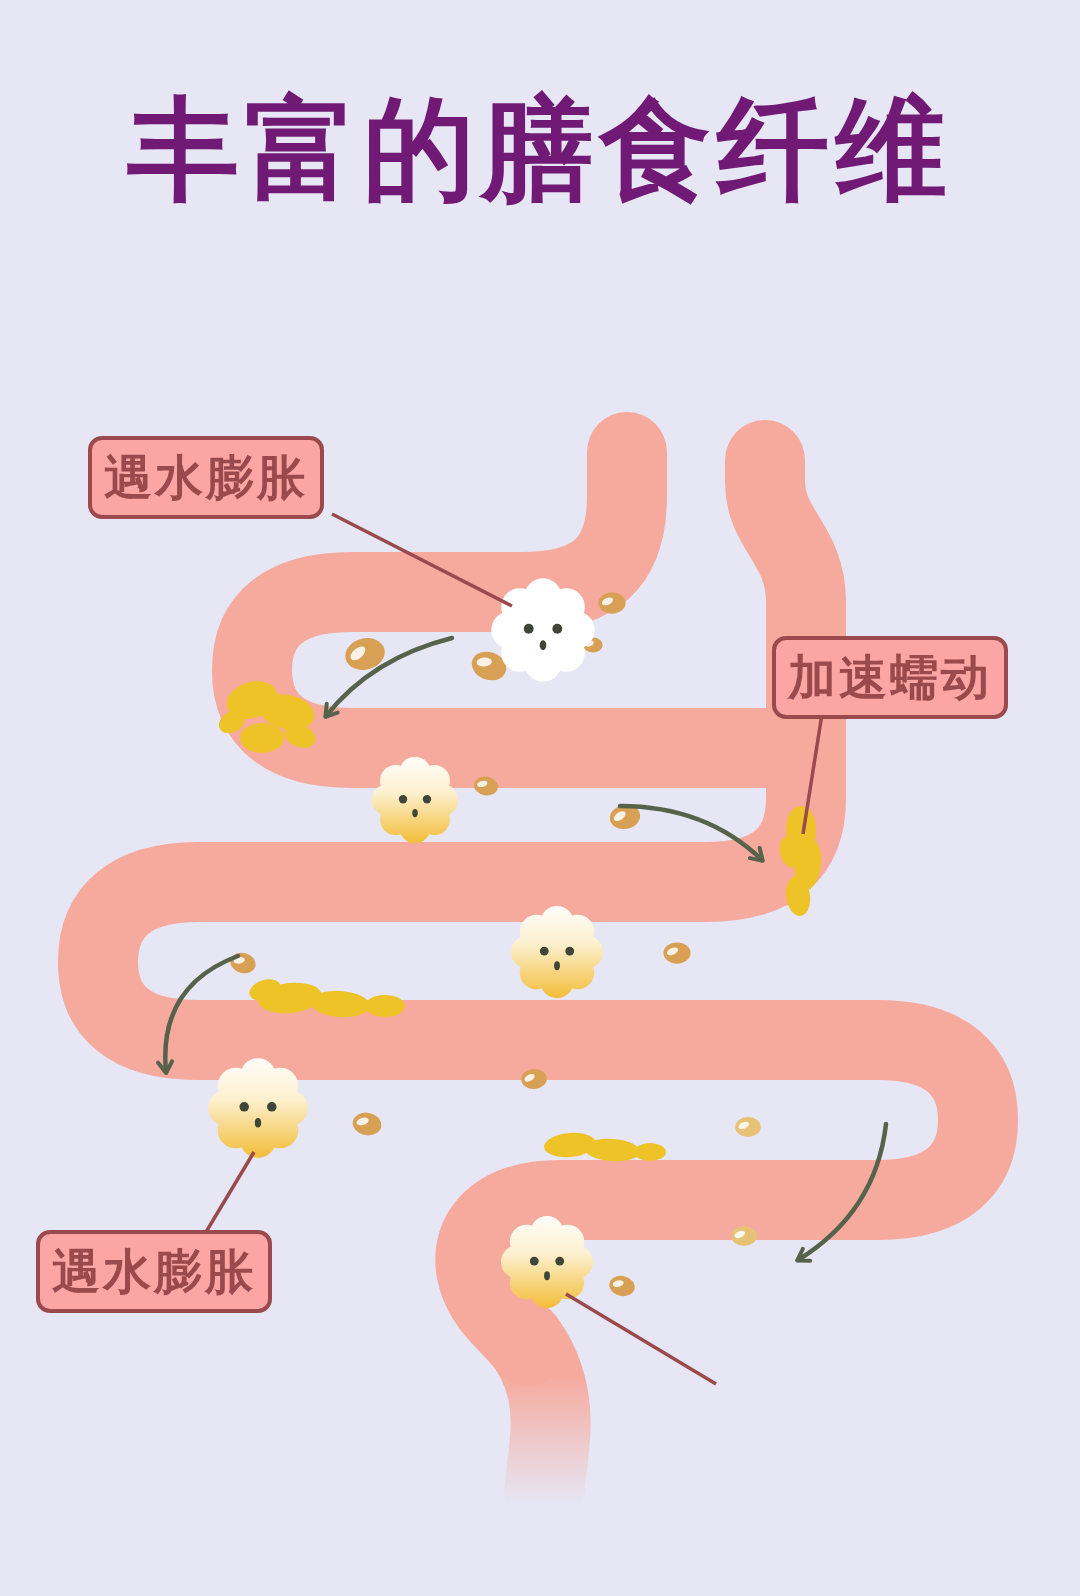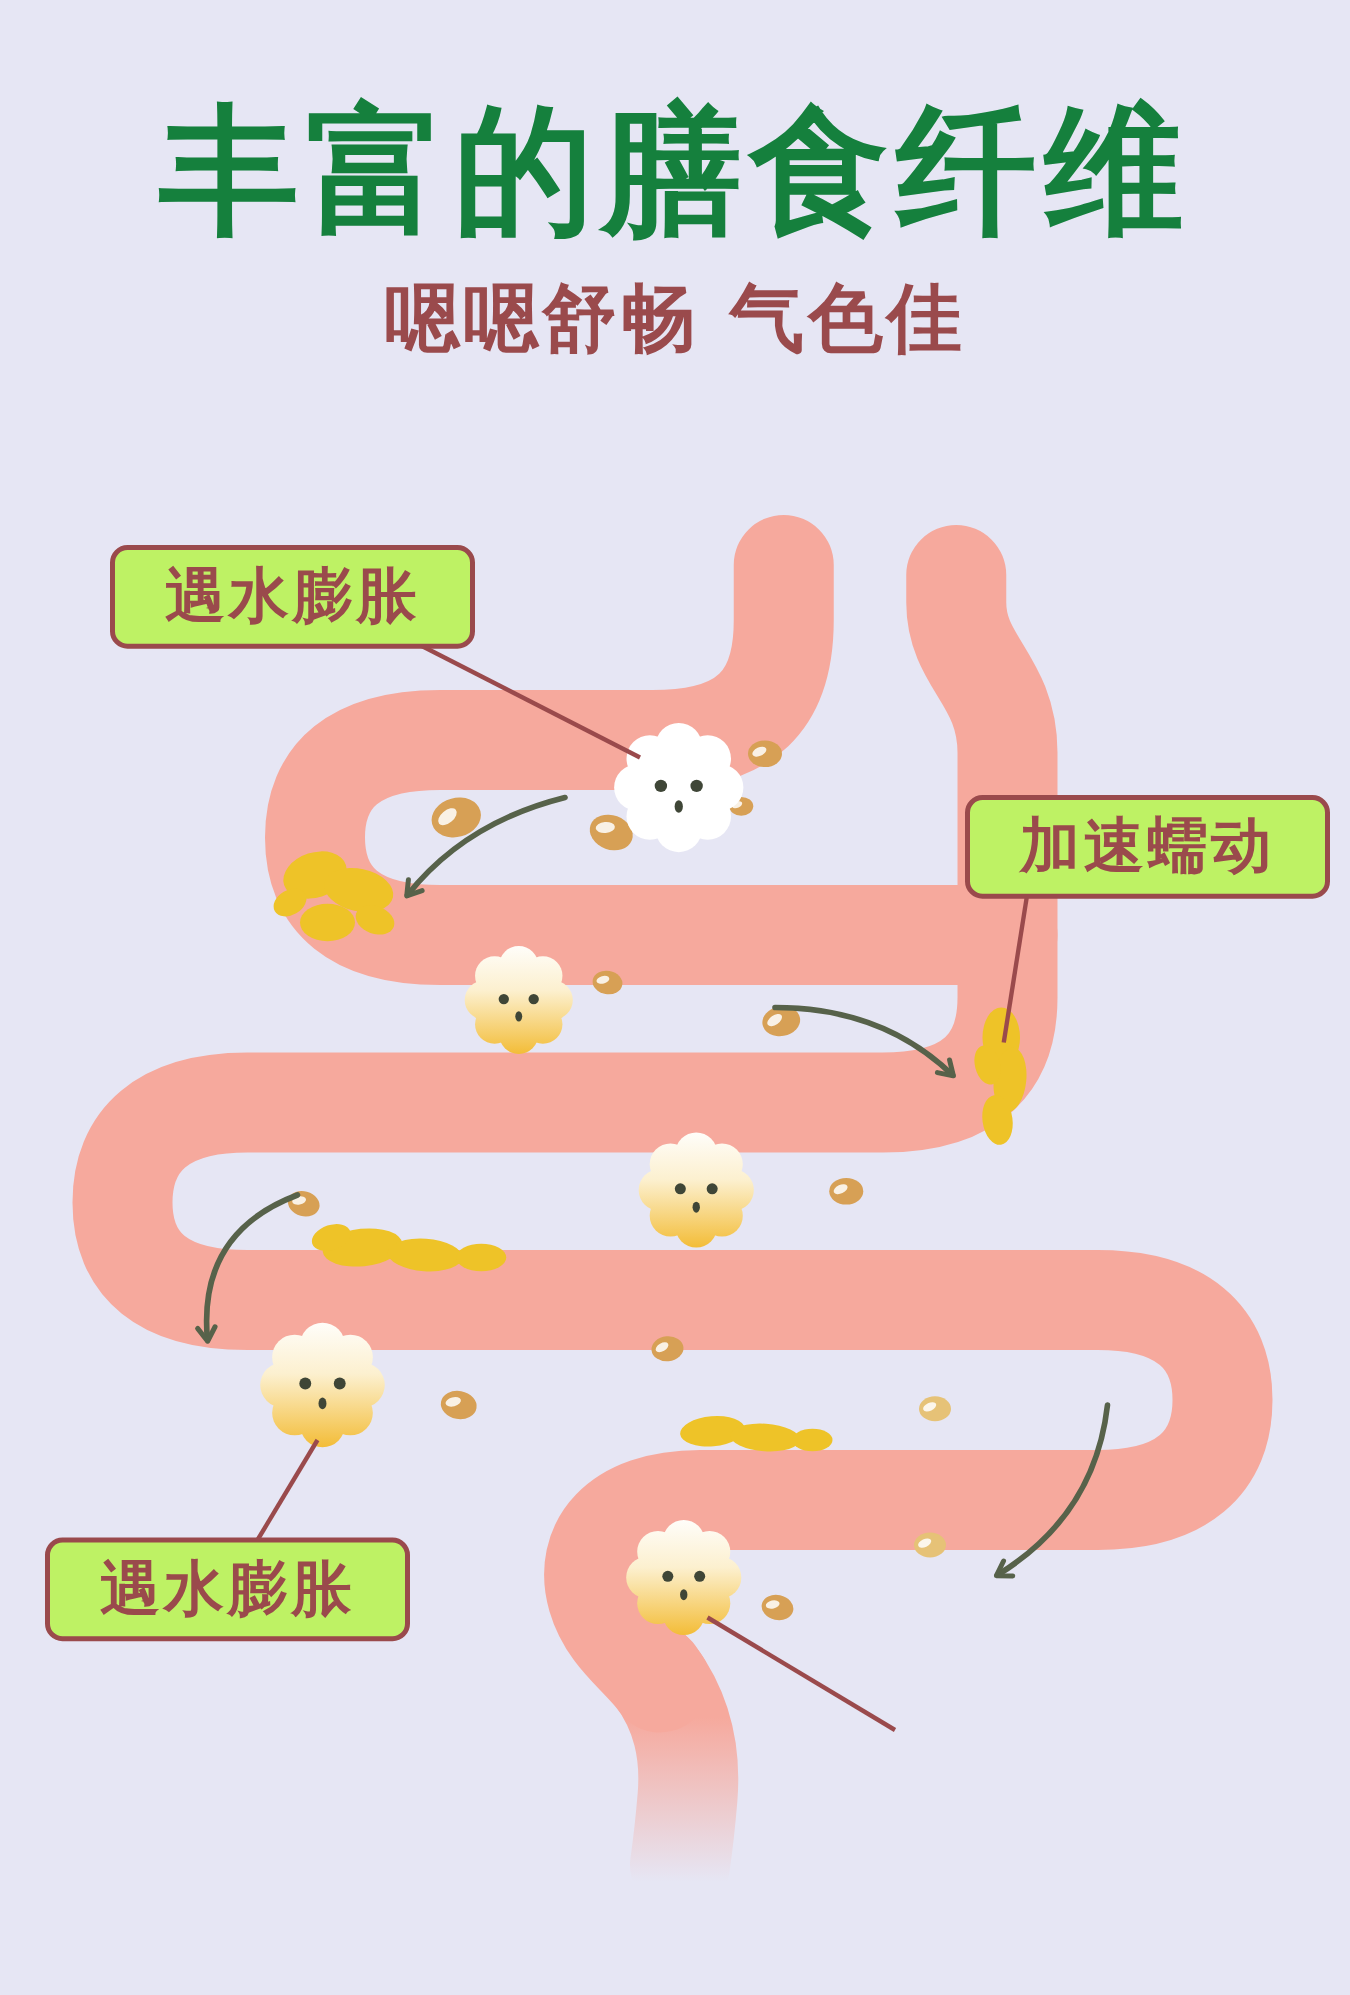--- a/index.html
+++ b/index.html
@@ -3,46 +3,45 @@
 <meta charset="utf-8">
 <style>
   html,body{margin:0;padding:0;background:#d8d8ea;}
   .canvas{
     position:relative;width:1080px;height:1596px;margin:0 auto;
     background:#e6e6f4;overflow:hidden;
     font-family:"DejaVu Sans","Liberation Sans",sans-serif;
   }
   .hdr{position:absolute;top:0;left:0;width:100%;text-align:center;z-index:3;}
   .title{
-    margin:0;padding-top:76px;font-size:112px;font-weight:bold;
-    color:#15803d;letter-spacing:6px;line-height:1.1;
+    margin:12px;padding-top:76px;font-size:112px;font-weight:bold;
+    color:#701a75;letter-spacing:6px;line-height:1.1;
   }
   .subtitle{
     margin:16px 0 0;font-size:60px;font-weight:bold;
     color:#9a4a4c;letter-spacing:3px;
   }
   svg.art{position:absolute;left:0;top:0;width:1080px;height:1596px;z-index:1;}
   .callout{
-    position:absolute;z-index:4;background:#bef264;border:4px solid #9a4a4c;
+    position:absolute;z-index:4;background:#fca5a5;border:4px solid #9a4a4c;
     border-radius:14px;color:#9a4a4c;font-size:48px;font-weight:bold;
-    padding:10px 40px;letter-spacing:3px;white-space:nowrap;line-height:1.15;
+    padding:10px 12px;letter-spacing:3px;white-space:nowrap;line-height:1.15;
   }
   #callout-swell{left:88px;top:436px;}
   #callout-soften{left:772px;top:636px;}
   #callout-peristalsis{left:36px;top:1230px;}
   #callout-excrete{left:648px;top:1380px;}
 </style>
 </head>
 <body>
 
 <div class="canvas">
 
   <div class="hdr">
     <h1 class="title">丰富的膳食纤维</h1>
-    <h2 class="subtitle">嗯嗯舒畅 气色佳</h2>
   </div>
 
   <svg class="art" viewBox="0 0 1080 1596">
     <defs>
       <linearGradient id="gy" x1="0" y1="-52" x2="0" y2="52" gradientUnits="userSpaceOnUse">
         <stop offset="0" stop-color="#ffffff"></stop>
         <stop offset="0.42" stop-color="#fcf0cf"></stop>
         <stop offset="1" stop-color="#f2b82a"></stop>
       </linearGradient>
       <linearGradient id="tailGrad" x1="0" y1="1330" x2="0" y2="1505" gradientUnits="userSpaceOnUse">

